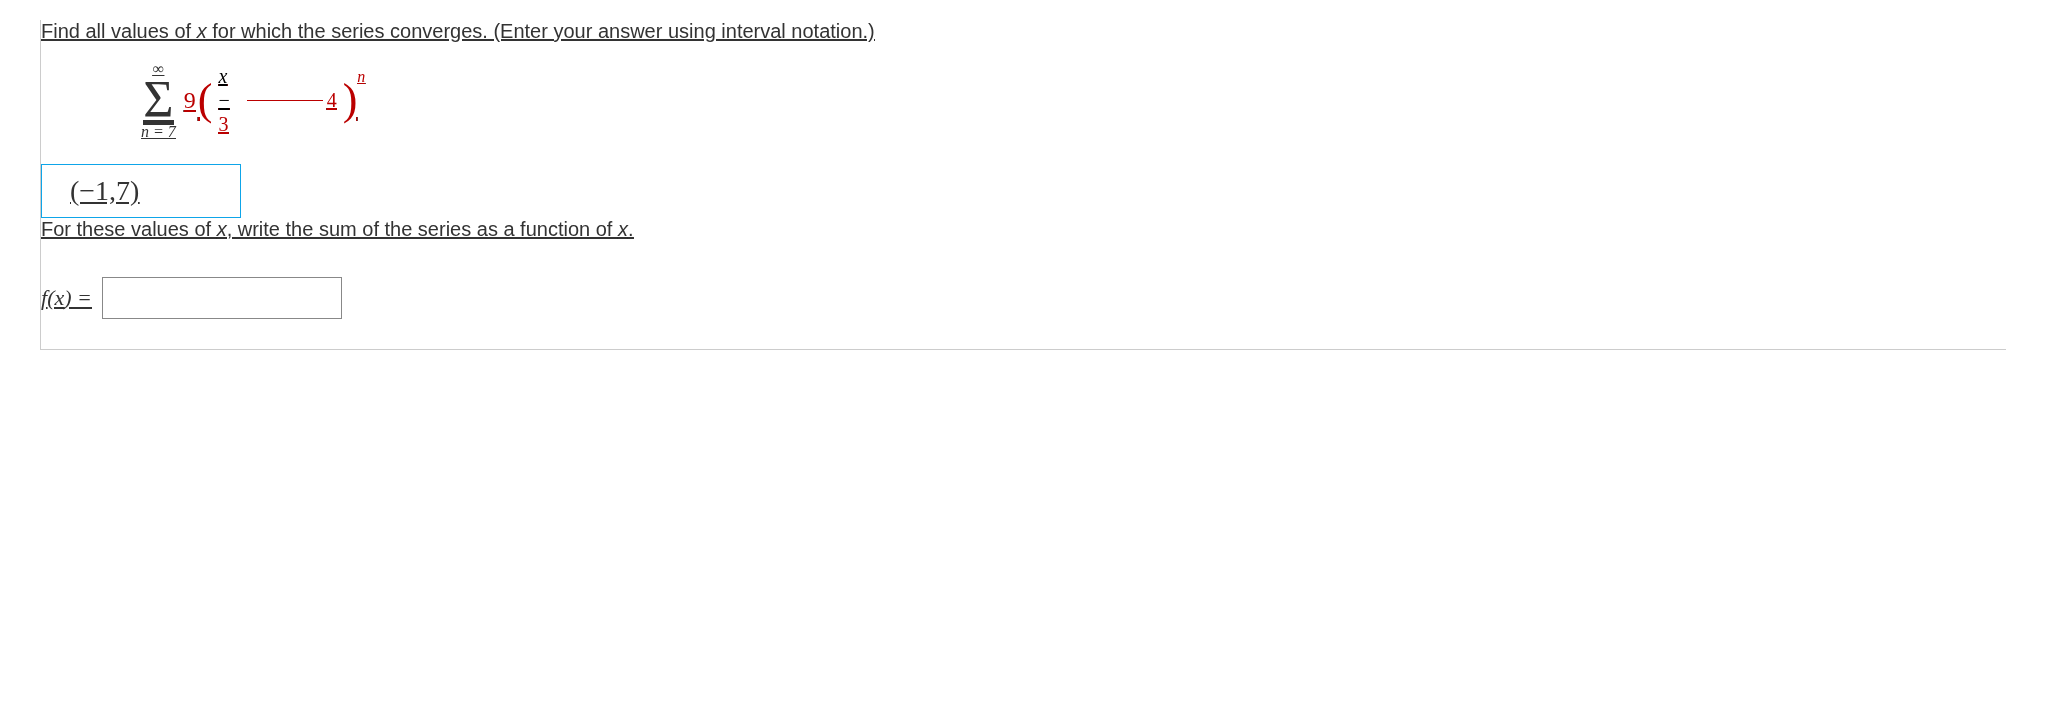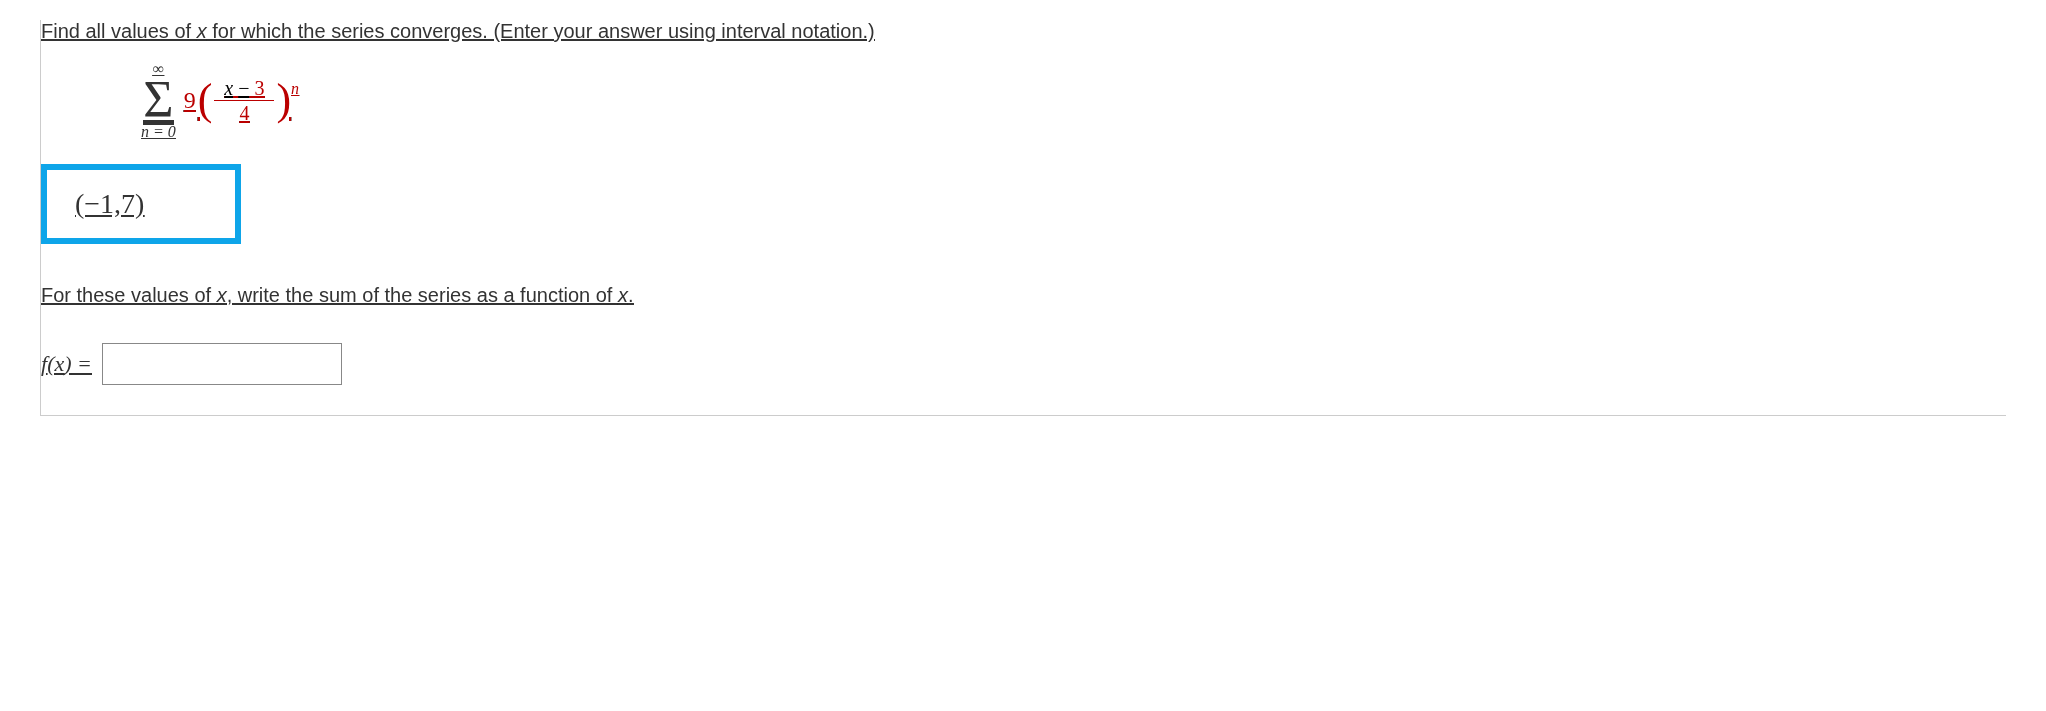--- a/index.html
+++ b/index.html
@@ -66,21 +66,21 @@
       font-size: 24px;
       margin-right: 2px;
     }
     .paren {
       font-size: 44px;
       line-height: 1;
       color: #b00;
     }
     .frac {
       display: inline-flex;
-      flex-direction: column;
+      flex-direction: row;
       align-items: center;
       color: #b00;
       margin: 0 2px;
     }
     .frac-top, .frac-bot {
       font-size: 20px;
       line-height: 1.2;
       padding: 0 4px;
     }
     .frac-line {
@@ -97,24 +97,23 @@
     }
     .exponent {
       font-size: 16px;
       font-style: italic;
       align-self: flex-start;
       margin-top: 4px;
       color: #b00;
     }
     .answer-box {
       display: inline-block;
-      border: 6px solid #0ea5e9;
-      padding: 18px 28px;
+      border: 1px solid #0ea5e9;
+      padding: 10px 28px;
       margin-left: 0;
-      margin-bottom: 40px;
       font-family: 'Times New Roman', serif;
       font-size: 28px;
       min-width: 200px;
     }
     .prompt2 {
       margin-bottom: 36px;
     }
     .fx-row {
       display: flex;
       align-items: center;
@@ -139,21 +138,21 @@
 <div class="container">
 
   <div class="prompt1">
     <span>Find all values of </span><span class="italic">x</span><span> for which the series converges. (Enter your answer using interval notation.)</span>
   </div>
 
   <div class="series-block">
     <span class="sigma-wrap">
       <span class="sigma-top">∞</span>
       <span class="sigma">Σ</span>
-      <span class="sigma-bottom">n = 0</span>
+      <span class="sigma-bottom">n = 7</span>
     </span>
     <span class="term">
       <span class="coef">9</span>
       <span class="paren">(</span>
       <span class="frac">
         <span class="frac-top">
           <span class="xvar">x</span>
           <span class="minus">−</span>
           <span>3</span>
         </span>

